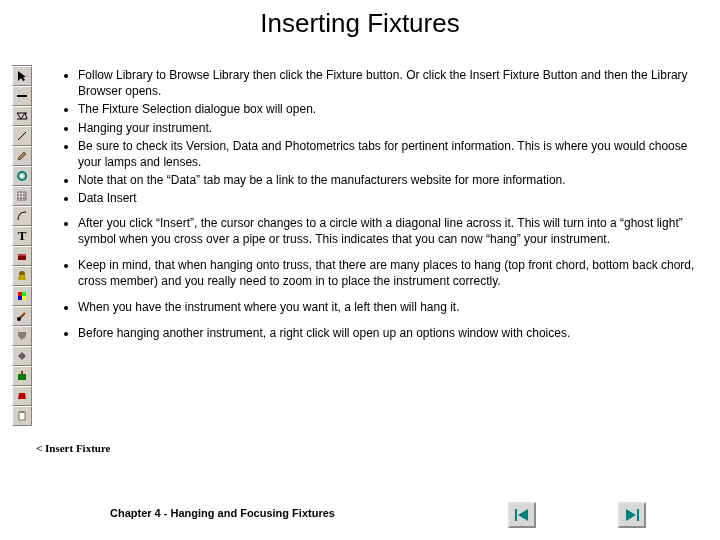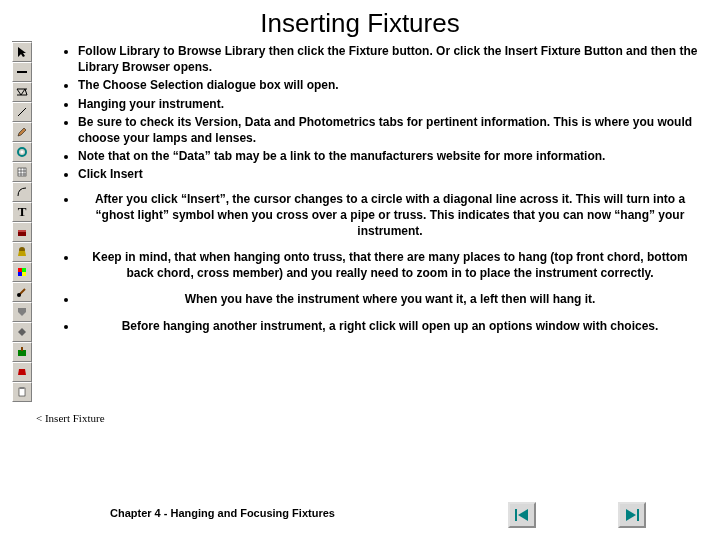--- a/index.html
+++ b/index.html
@@ -11,21 +11,21 @@
     font-family: Verdana, Geneva, sans-serif;
     font-size: 12px;
     position: relative;
     overflow: hidden;
   }
   .title {
     font-family: Arial, Helvetica, sans-serif;
     font-size: 26px;
     text-align: center;
     margin-top: 8px;
-    margin-bottom: 2px;
+    margin-bottom: 26px;
     color: #000;
   }
   .content-row {
     display: flex;
     align-items: flex-start;
   }
   .toolbar {
     width: 20px;
     margin-left: 12px;
     border-top: 1px solid #808080;
@@ -47,41 +47,40 @@
     font-size: 11px;
     font-family: "Times New Roman", serif;
     color: #000;
     cursor: pointer;
   }
   .tb-btn svg { display: block; }
   .bullets {
     margin-left: 22px;
     margin-right: 18px;
     flex: 1;
-    font-weight: bold;
   }
   ul.blist {
     list-style: disc;
     padding-left: 24px;
     margin: 2px 0 8px 0;
   }
   ul.blist li {
     margin-bottom: 2px;
     line-height: 1.35;
     font-size: 12px;
   }
   ul.blist.spaced li {
     margin-bottom: 10px;
-    text-align: center;
   }
   .fixture-label {
     margin-left: 36px;
     font-family: "Times New Roman", serif;
     font-size: 11px;
-    margin-top: 10px;
+    margin-top: 16px;
+    font-weight: bold;
   }
   .footer {
     position: absolute;
     bottom: 20px;
     left: 0;
     width: 720px;
   }
   .footer-text {
     font-family: Verdana, sans-serif;
     font-weight: bold;
@@ -208,25 +207,25 @@
         <svg width="12" height="12">
           <rect x="3" y="2" width="6" height="8" fill="#fff" stroke="#000" stroke-width="0.5"></rect>
           <rect x="4" y="1" width="4" height="2" fill="#808080"></rect>
         </svg>
       </div>
   </div>
 
   <div class="bullets">
     <ul class="blist">
       <li>Follow Library to Browse Library then click the Fixture button. Or click the Insert Fixture Button and then the Library Browser opens.</li>
-      <li>The Choose Selection dialogue box will open.</li>
+      <li>The Fixture Selection dialogue box will open.</li>
       <li>Hanging your instrument.</li>
       <li>Be sure to check its Version, Data and Photometrics tabs for pertinent information. This is where you would choose your lamps and lenses.</li>
       <li>Note that on the “Data” tab may be a link to the manufacturers website for more information.</li>
-      <li>Click Insert</li>
+      <li>Data Insert</li>
     </ul>
     <ul class="blist spaced">
       <li>After you click “Insert”, the cursor changes to a circle with a diagonal line across it. This will turn into a “ghost light” symbol when you cross over a pipe or truss. This indicates that you can now “hang” your instrument.</li>
       <li>Keep in mind, that when hanging onto truss, that there are many places to hang (top front chord, bottom back chord, cross member) and you really need to zoom in to place the instrument correctly.</li>
       <li>When you have the instrument where you want it, a left then will hang it.</li>
       <li>Before hanging another instrument, a right click will open up an options window with choices.</li>
     </ul>
   </div>
 </div>
 

